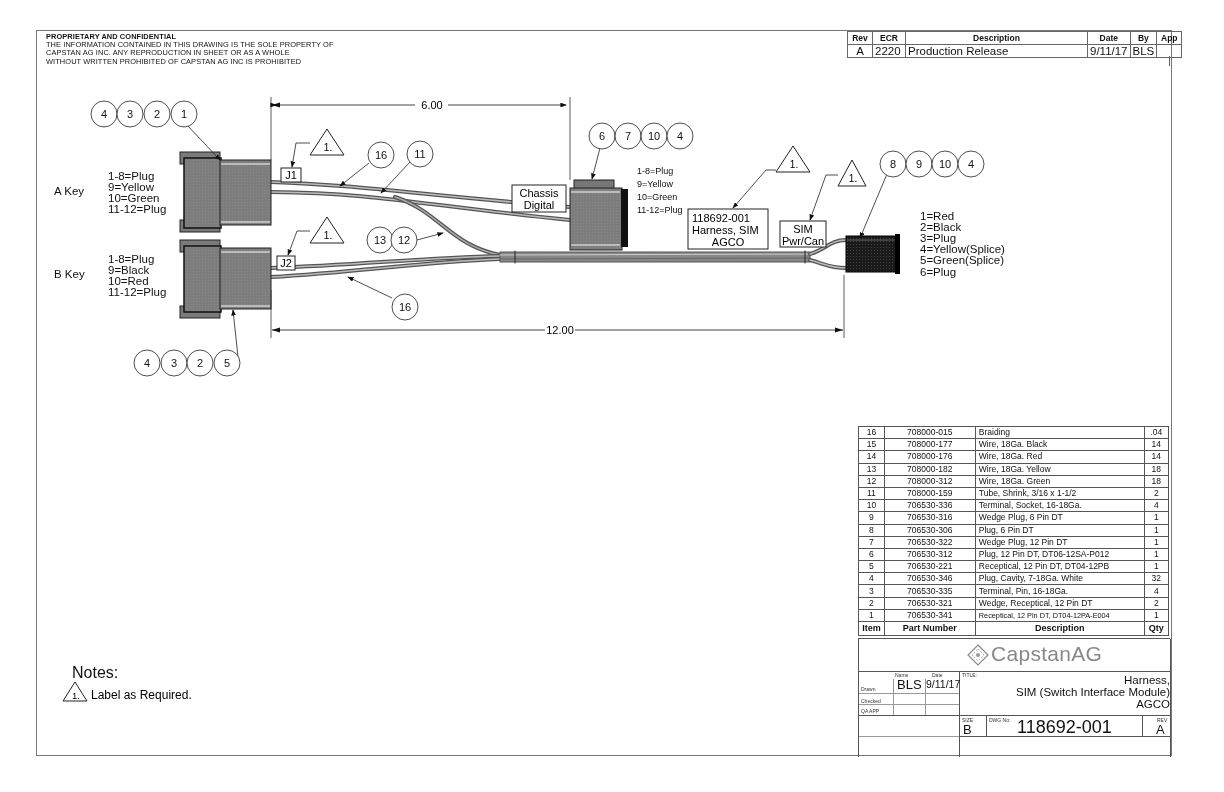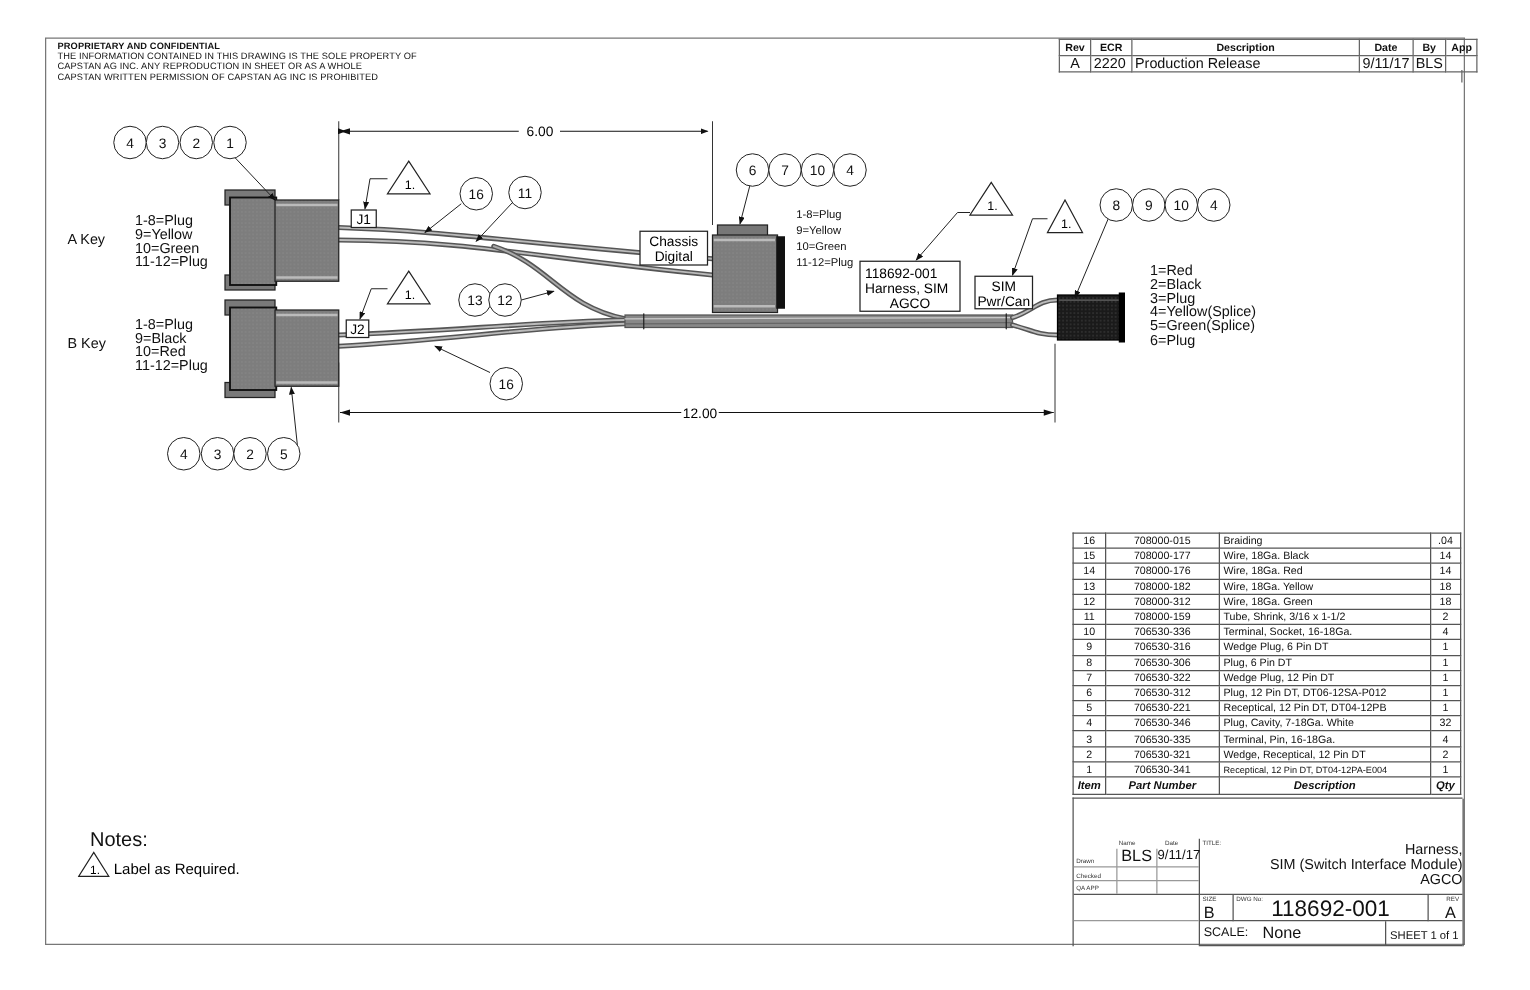--- a/index.html
+++ b/index.html
@@ -9,36 +9,36 @@
   .conf { left: 46px; top: 33px; font-size: 7.4px; line-height: 8.2px; letter-spacing: 0.1px; }
   .conf .h { font-weight: bold; }
   table { border-collapse: collapse; }
   .rev { position: absolute; left: 847px; top: 31px; font-size: 11px; }
   .rev td, .rev th { border: 1px solid #666; padding: 0 2px; height: 12px; line-height: 12px; }
   .rev th { font-size: 8.5px; font-weight: bold; }
   .rev td { font-size: 11.5px; }
   .bom { position: absolute; left: 858px; top: 426px; width: 311px; font-size: 8.5px; }
   .bom td, .bom th { border: 1px solid #555; height: 11.2px; line-height: 11px; padding: 0 3px; white-space: nowrap; }
   .bom td.c { text-align: center; }
-  .bom th { font-size: 9px; font-weight: bold; height: 13px; font-style: italic; }
+  .bom th { font-size: 9px; font-weight: bold; height: 13px; }
   .tb { position: absolute; left: 858px; top: 638px; width: 311px; height: 118px; border-left: 1px solid #555; border-top: 1px solid #555; }
   .sm { font-size: 5px; color: #333; }
   .notes { left: 72px; top: 664px; font-size: 16px; }
   svg text { font-family: "Liberation Sans", sans-serif; }
 </style>
 </head>
 <body>
 
 <div class="frame"></div>
 
 <div class="abs conf">
   <div class="h">PROPRIETARY AND CONFIDENTIAL</div>
   <div>THE INFORMATION CONTAINED IN THIS DRAWING IS THE SOLE PROPERTY OF</div>
   <div>CAPSTAN AG INC. ANY REPRODUCTION IN SHEET OR AS A WHOLE</div>
-  <div>CAPSTAN WRITTEN PERMISSION OF CAPSTAN AG INC IS PROHIBITED</div>
+  <div>WITHOUT WRITTEN PROHIBITED OF CAPSTAN AG INC IS PROHIBITED</div>
 </div>
 
 <table class="rev">
   <tbody>
       <tr>
     <th style="width:20px">Rev</th>
     <th style="width:28px">ECR</th>
     <th style="width:177px">Description</th>
     <th style="width:34px">Date</th>
     <th style="width:16px">By</th>
@@ -444,20 +444,28 @@
       <tr>
     <th>Item</th>
     <th>Part Number</th>
     <th>Description</th>
     <th>Qty</th>
   </tr>
 </tbody>
   </table>
 
 <div class="tb">
+  <div class="abs" style="left:0;top:0;width:311px;height:32px;border-bottom:1px solid #555">
+    <svg class="abs" style="left:108px;top:5px" width="22" height="22">
+      <path d="M11,1 L21,11 L11,21 L1,11 Z" fill="#fff" stroke="#888" stroke-width="1.2"></path>
+      <path d="M11,5 L17,11 L11,17 L5,11 Z" fill="none" stroke="#aaa" stroke-width="1" stroke-dasharray="2,1.5"></path>
+      <circle cx="11" cy="11" r="2" fill="#999"></circle>
+    </svg>
+    <div class="abs" style="left:132px;top:3px;font-size:21px;color:#888;letter-spacing:0.3px">CapstanAG</div>
+  </div>
 
   <div class="abs" style="left:0;top:32px;width:100px;height:44px;border-right:1px solid #555;border-bottom:1px solid #555">
     <div class="abs sm" style="left:36px;top:1px">Name</div>
     <div class="abs sm" style="left:73px;top:1px">Date</div>
     <div class="abs sm" style="left:2px;top:15px">Drawn</div>
     <div class="abs" style="left:38px;top:6px;font-size:13px">BLS</div>
     <div class="abs" style="left:67px;top:7px;font-size:10.5px">9/11/17</div>
     <div class="abs sm" style="left:2px;top:27px">Checked</div>
     <div class="abs sm" style="left:2px;top:37px">QA APP</div>
     <div class="abs" style="left:0;top:22px;width:100px;height:1px;background:#999"></div>
@@ -483,20 +491,14 @@
   </div>
   <div class="abs" style="left:128px;top:77px;width:155px;height:20px;border-right:1px solid #555;border-bottom:1px solid #555">
     <div class="abs sm" style="left:2px;top:1px">DWG No:</div>
     <div class="abs" style="left:30px;top:1px;font-size:18px">118692-001</div>
   </div>
   <div class="abs" style="left:284px;top:77px;width:27px;height:20px;border-bottom:1px solid #555">
     <div class="abs sm" style="left:14px;top:1px">REV</div>
     <div class="abs" style="left:13px;top:6px;font-size:13px">A</div>
   </div>
 
-  <div class="abs" style="left:101px;top:98px;width:210px;height:19px;border-bottom:1px solid #555">
-    <div class="abs" style="left:3px;top:4px;font-size:10px">SCALE:</div>
-    <div class="abs" style="left:50px;top:1px;font-size:13px">None</div>
-    <div class="abs" style="left:148px;top:0;width:1px;height:19px;background:#555"></div>
-    <div class="abs" style="left:152px;top:6px;font-size:9px">SHEET 1 of 1</div>
-  </div>
   <div class="abs" style="left:311px;top:0;width:1px;height:118px;background:#555"></div>
 </div>
 
 </body></html>

